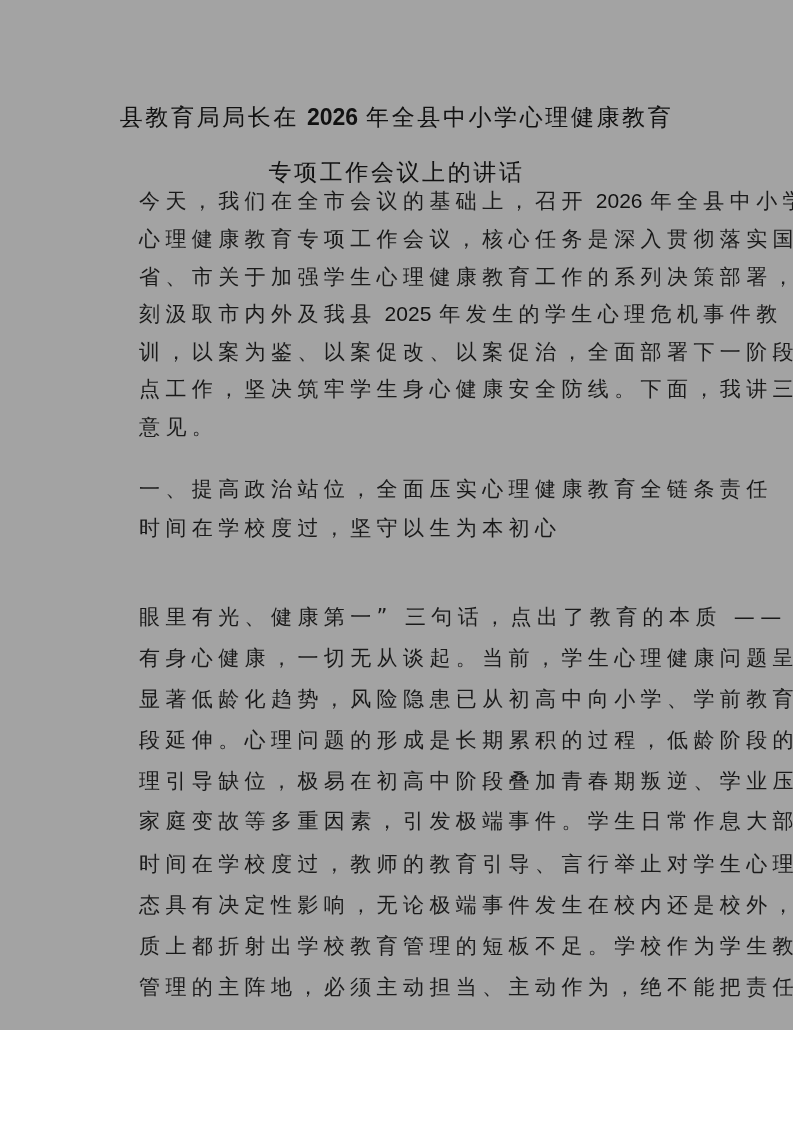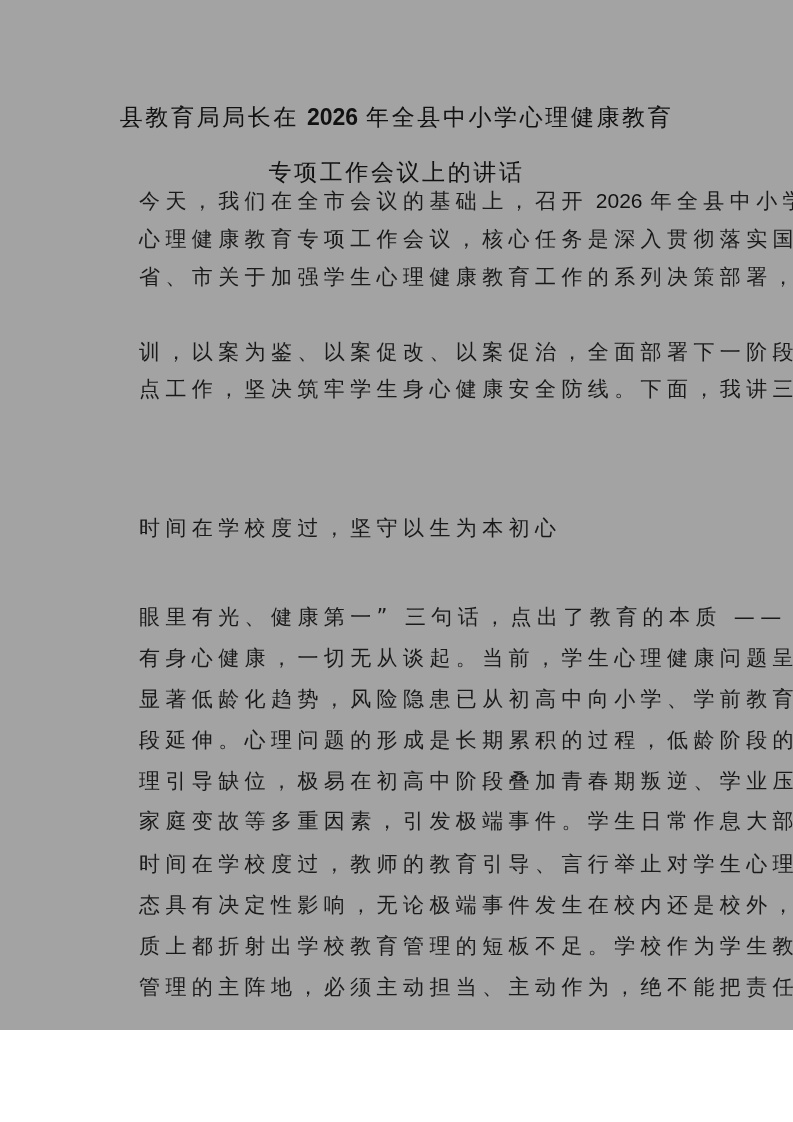--- a/index.html
+++ b/index.html
@@ -68,22 +68,27 @@
   <div class="title title-1">
     <span>县教育局局长在</span><span class="num">2026</span><span>年全县中小学心理健康教育</span>
   </div>
   <div class="title title-2">专项工作会议上的讲话</div>
 
   <div class="body-line" style="top:188px">
     <span>今天，我们在全市会议的基础上，召开</span><span class="num">2026</span><span>年全县中小学</span>
   </div>
   <div class="body-line" style="top:226px">心理健康教育专项工作会议，核心任务是深入贯彻落实国家、</div>
   <div class="body-line" style="top:264px">省、市关于加强学生心理健康教育工作的系列决策部署，深</div>
+  <div class="body-line" style="top:301px">
+    <span>刻汲取市内外及我县</span><span class="num">2025</span><span>年发生的学生心理危机事件教</span>
+  </div>
   <div class="body-line" style="top:339px">训，以案为鉴、以案促改、以案促治，全面部署下一阶段重</div>
   <div class="body-line" style="top:376px">点工作，坚决筑牢学生身心健康安全防线。下面，我讲三点</div>
+  <div class="body-line" style="top:414px">意见。</div>
+  <div class="body-line" style="top:476px">一、提高政治站位，全面压实心理健康教育全链条责任</div>
   <div class="body-line" style="top:515px">时间在学校度过，坚守以生为本初心</div>
   <div class="body-line" style="top:604px">眼里有光、健康第一” 三句话，点出了教育的本质 —— 没</div>
   <div class="body-line" style="top:645px">有身心健康，一切无从谈起。当前，学生心理健康问题呈现</div>
   <div class="body-line" style="top:686px">显著低龄化趋势，风险隐患已从初高中向小学、学前教育阶</div>
   <div class="body-line" style="top:727px">段延伸。心理问题的形成是长期累积的过程，低龄阶段的心</div>
   <div class="body-line" style="top:768px">理引导缺位，极易在初高中阶段叠加青春期叛逆、学业压力、</div>
   <div class="body-line" style="top:808px">家庭变故等多重因素，引发极端事件。学生日常作息大部分</div>
   <div class="body-line" style="top:851px">时间在学校度过，教师的教育引导、言行举止对学生心理状</div>
   <div class="body-line" style="top:892px">态具有决定性影响，无论极端事件发生在校内还是校外，本</div>
   <div class="body-line" style="top:933px">质上都折射出学校教育管理的短板不足。学校作为学生教育</div>

